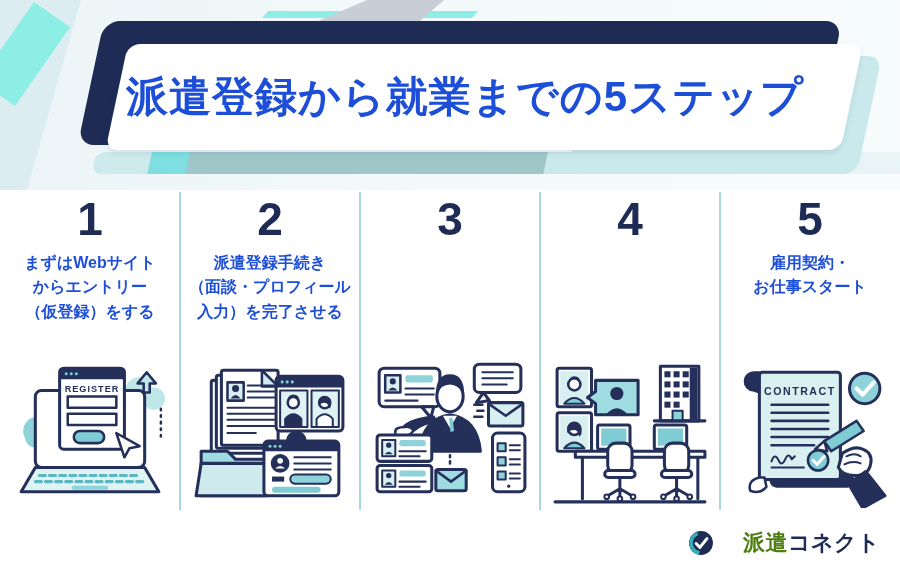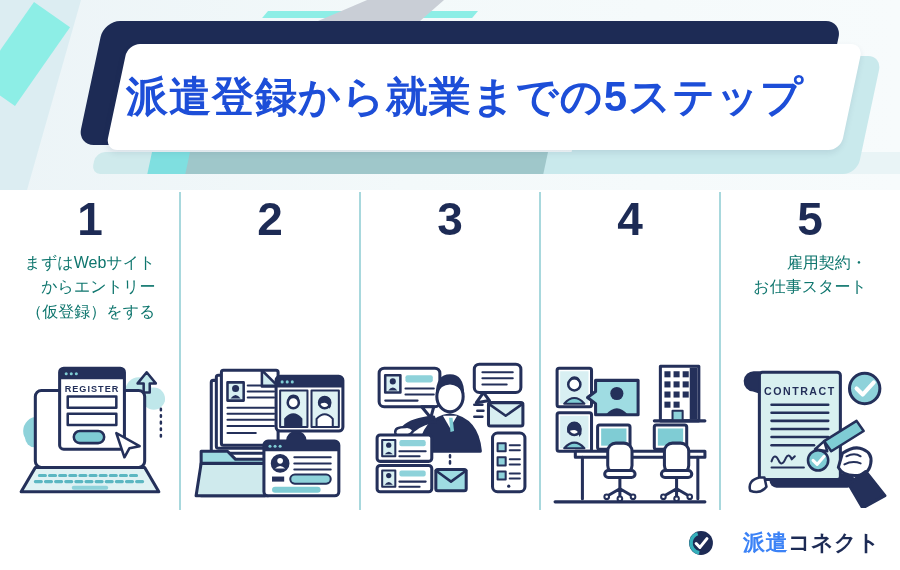--- a/index.html
+++ b/index.html
@@ -31,27 +31,27 @@
                 border-radius:12px;transform:skewX(-12deg);transform-origin:top left;
                 box-shadow:0 3px 6px rgba(30,45,85,0.10);}
   .banner-title{position:absolute;left:95px;top:44px;width:740px;height:106px;
                 display:flex;align-items:center;justify-content:center;
                 font-size:42px;font-weight:800;letter-spacing:1px;color:#1d4ed8;}
   
   .steps{position:absolute;left:0;top:190px;width:900px;height:322px;display:flex;}
   .vline{position:absolute;top:2px;width:2px;height:318px;background:#a8d8dd;}
   .step{position:relative;width:180px;height:322px;display:flex;flex-direction:column;align-items:center;}
   .step-number{margin-top:4px;font-size:46px;line-height:1.1;font-weight:800;color:#1d2b55;}
-  .step-desc{margin-top:6px;font-size:16px;font-weight:400;line-height:1.55;color:#0f766e;
-             text-align:right;white-space:pre-line;}
+  .step-desc{margin-top:6px;font-size:16px;font-weight:700;line-height:1.55;color:#1d4ed8;
+             text-align:center;white-space:pre-line;}
   .step-art{margin-top:auto;margin-bottom:4px;display:block;}
   
   .logo{position:absolute;right:20px;bottom:12px;display:flex;align-items:center;gap:5px;}
   .logo-text{font-size:22px;font-weight:800;letter-spacing:0.5px;}
-  .logo-teal{color:#3b82f6;margin-left:24px;}
+  .logo-teal{color:#4d7c0f;margin-left:24px;}
   .logo-navy{color:#1d2b55;}
   svg text{font-family:"Liberation Sans","DejaVu Sans",sans-serif;}
 </style>
 </head>
 <body>
 
 <div class="stage">
 
   <div class="header-bg"></div>
   <div class="poly p-pale"></div>
@@ -110,20 +110,23 @@
           <rect x="58" y="57" width="48" height="11" fill="#ffffff" stroke-width="2.5"></rect>
           <rect x="64" y="74" width="30" height="12" rx="6" fill="#7fccd4" stroke-width="2.5"></rect>
           <path d="M106 76 l8 24 l5 -9 l10 -2 z" fill="#ffffff" stroke-width="2.5"></path>
         </g>
         <text x="82" y="35" text-anchor="middle" font-size="9" font-weight="bold" letter-spacing="1" fill="#24305a">REGISTER</text>
       </svg>
     </div>
 
     <div class="step">
       <div class="step-number">2</div>
+      <div class="step-desc">派遣登録手続き
+（面談・プロフィール
+入力）を完了させる</div>
       <svg class="step-art" width="162" height="152" viewBox="0 0 160 150">
         <g stroke="#24305a" stroke-linejoin="round" stroke-linecap="round">
           <rect x="22" y="24" width="56" height="72" rx="2" fill="#ffffff" stroke-width="3"></rect>
           <rect x="27" y="19" width="56" height="72" rx="2" fill="#ffffff" stroke-width="3"></rect>
           <rect x="32" y="14" width="56" height="74" rx="2" fill="#ffffff" stroke-width="3"></rect>
           <path d="M72 14 l16 16 h-16 z" fill="#cfeaee" stroke-width="2.5"></path>
           <rect x="38" y="26" width="16" height="18" fill="#d8eff2" stroke-width="2.5"></rect>
           <circle cx="46" cy="32" r="3.5" fill="#24305a" stroke="none"></circle>
           <path d="M41 42 q5 -7 10 0 z" fill="#24305a" stroke="none"></path>
           <line x1="58" y1="29" x2="84" y2="29" stroke-width="2"></line>

